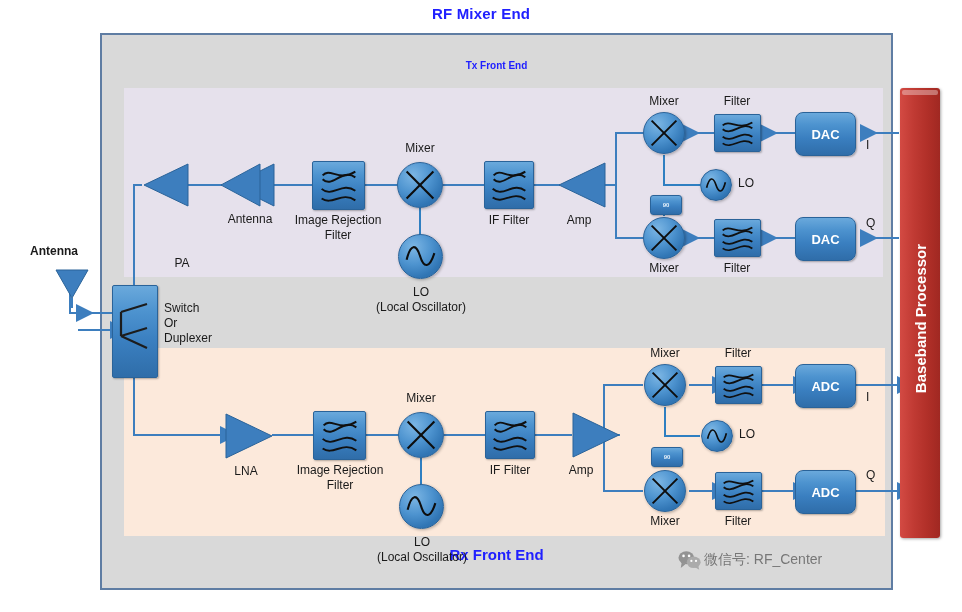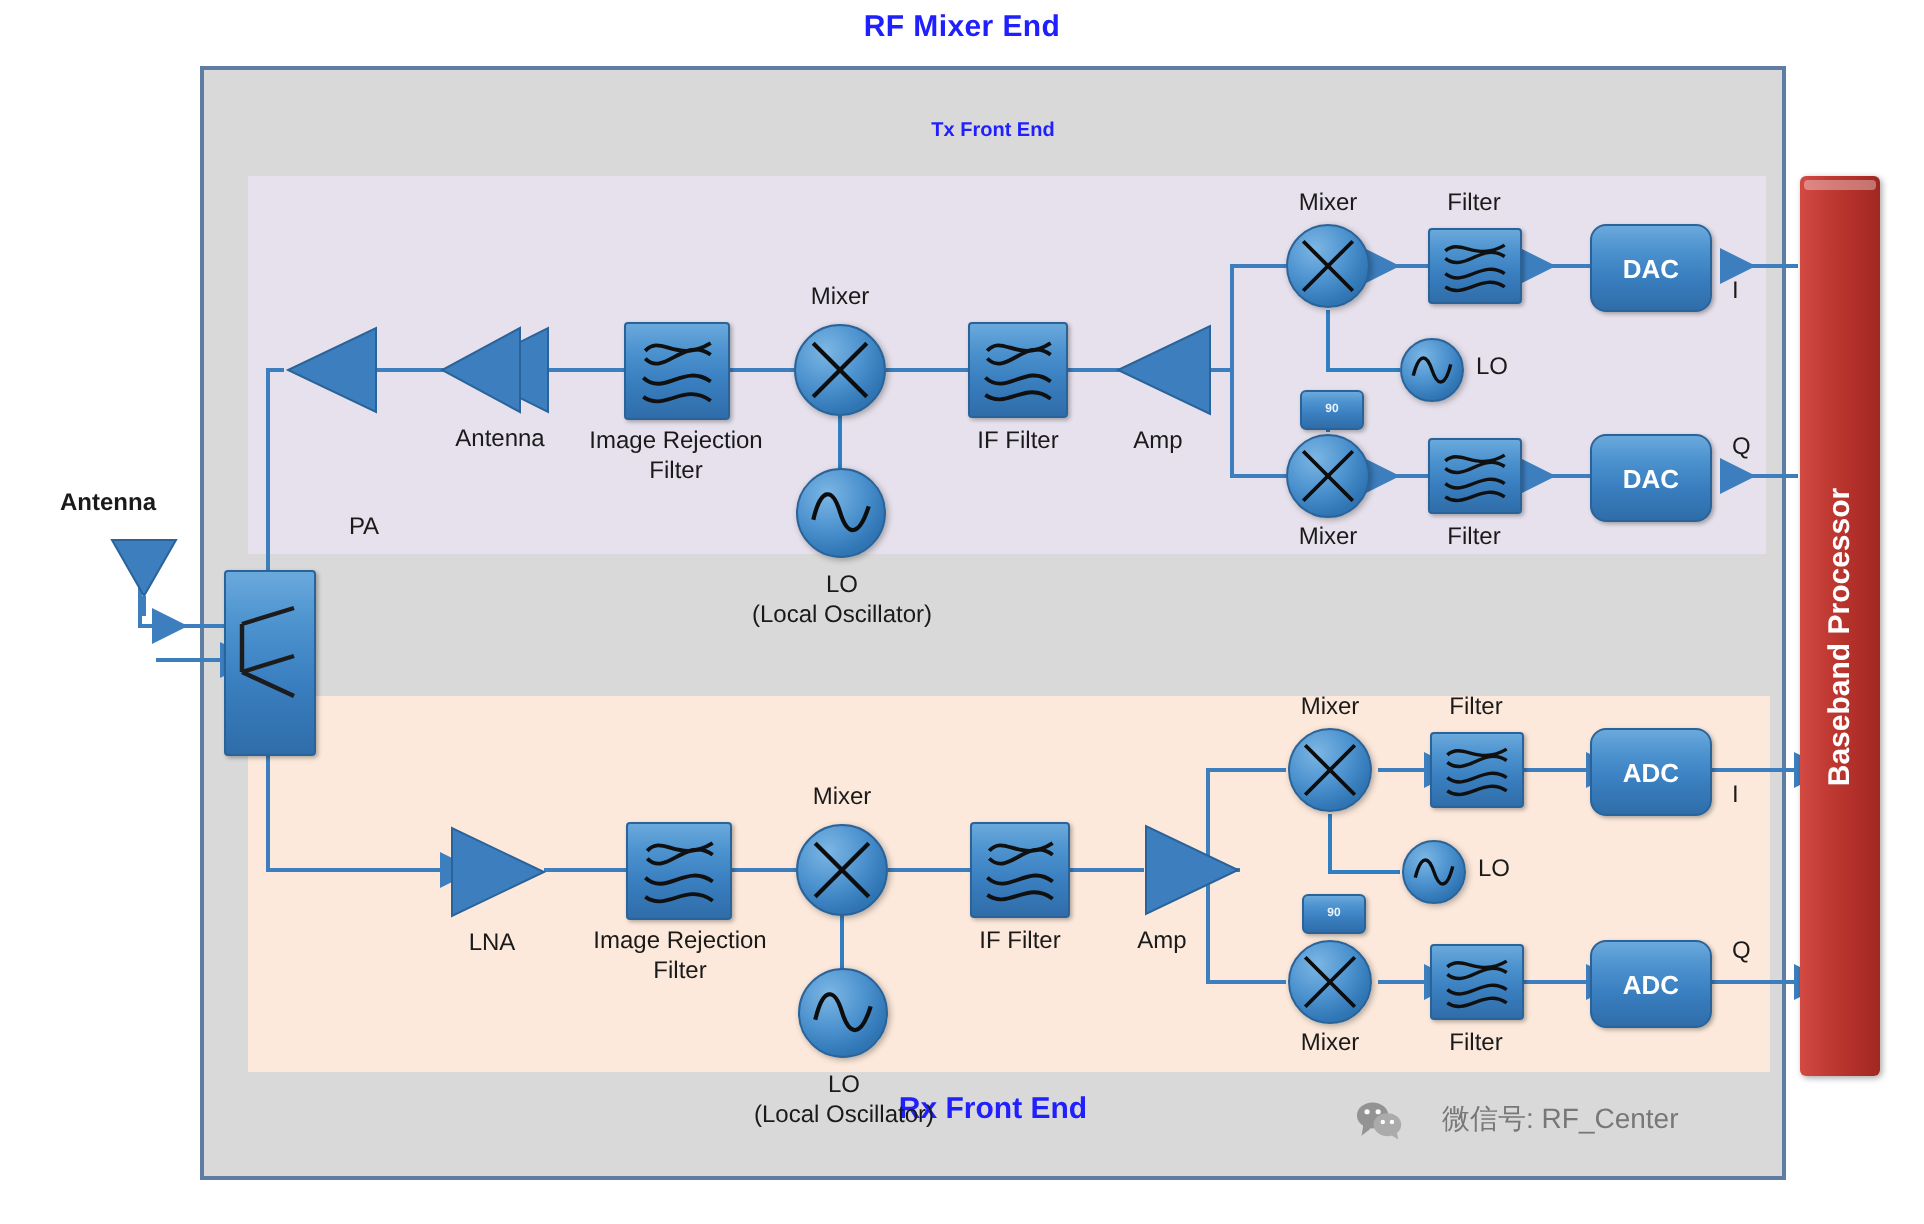--- a/index.html
+++ b/index.html
@@ -111,21 +111,21 @@
     white-space:pre-line;
   }
   .lbl-left{text-align:left;}
 
   
   .wires{left:0;top:0;width:962px;height:612px;pointer-events:none;}
 
   
   .watermark{
     left:678px;top:550px;
-    display:flex;align-items:center;gap:21px;
+    display:flex;align-items:center;gap:4px;
     color:#6f6f6f;font-size:14px;
     opacity:.92;
   }
   .wm-icon{width:22px;height:19px;}
 </style>
 </head>
 <body>
 
 <div class="stage">
 
@@ -233,20 +233,23 @@
       <line x1="20" y1="30" x2="20" y2="46" stroke="#3d7ebe" stroke-width="2"></line>
     </svg>
   </div>
   <div class="abs lbl" style="left:18px;top:244px;width:72px;font-weight:bold;">Antenna</div>
 
   <div class="abs blue-grad" style="left:112px;top:285px;width:44px;height:91px;border-radius:2px;">
     <svg width="42" height="89" viewBox="0 0 42 89">
       <path d="M8,26 L34,18 M8,26 L8,50 M8,50 L34,42 M8,50 L34,62" stroke="#1c1c1c" stroke-width="2.2" fill="none"></path>
     </svg>
   </div>
+  <div class="abs lbl lbl-left" style="left:164px;top:301px;width:80px;">Switch
+Or
+Duplexer</div>
 
   <div class="abs tri" style="left:142px;top:162px;">
     <svg width="48" height="46" viewBox="0 0 48 46">
       <polygon points="46,2 46,44 2,23" fill="#3d7ebe" stroke="#2a6399" stroke-width="1"></polygon>
     </svg>
   </div>
   <div class="abs lbl" style="left:148px;top:212px;width:68px;margin-top:44px;">PA</div>
 
   <div class="abs tri" style="left:220px;top:162px;">
     <svg width="56" height="46" viewBox="0 0 56 46">

